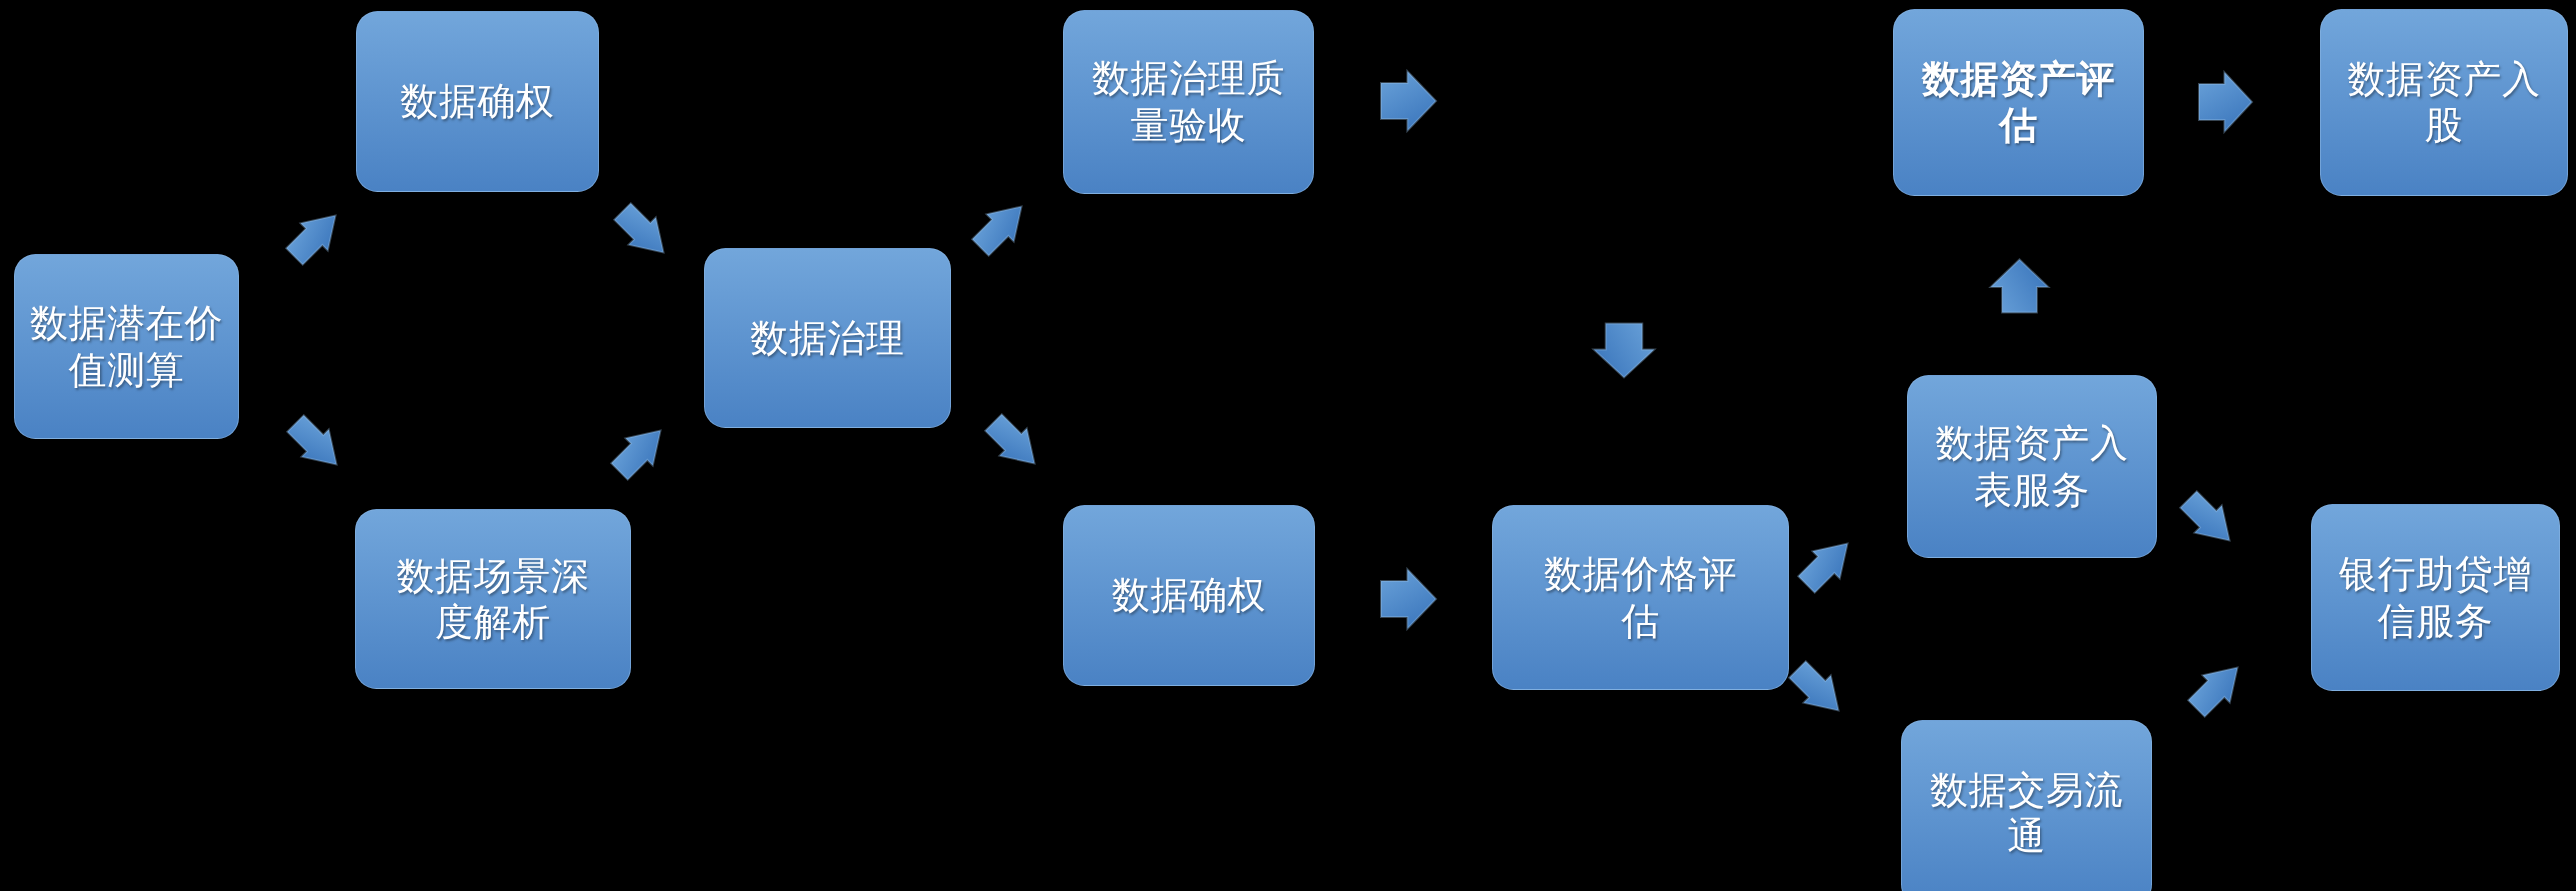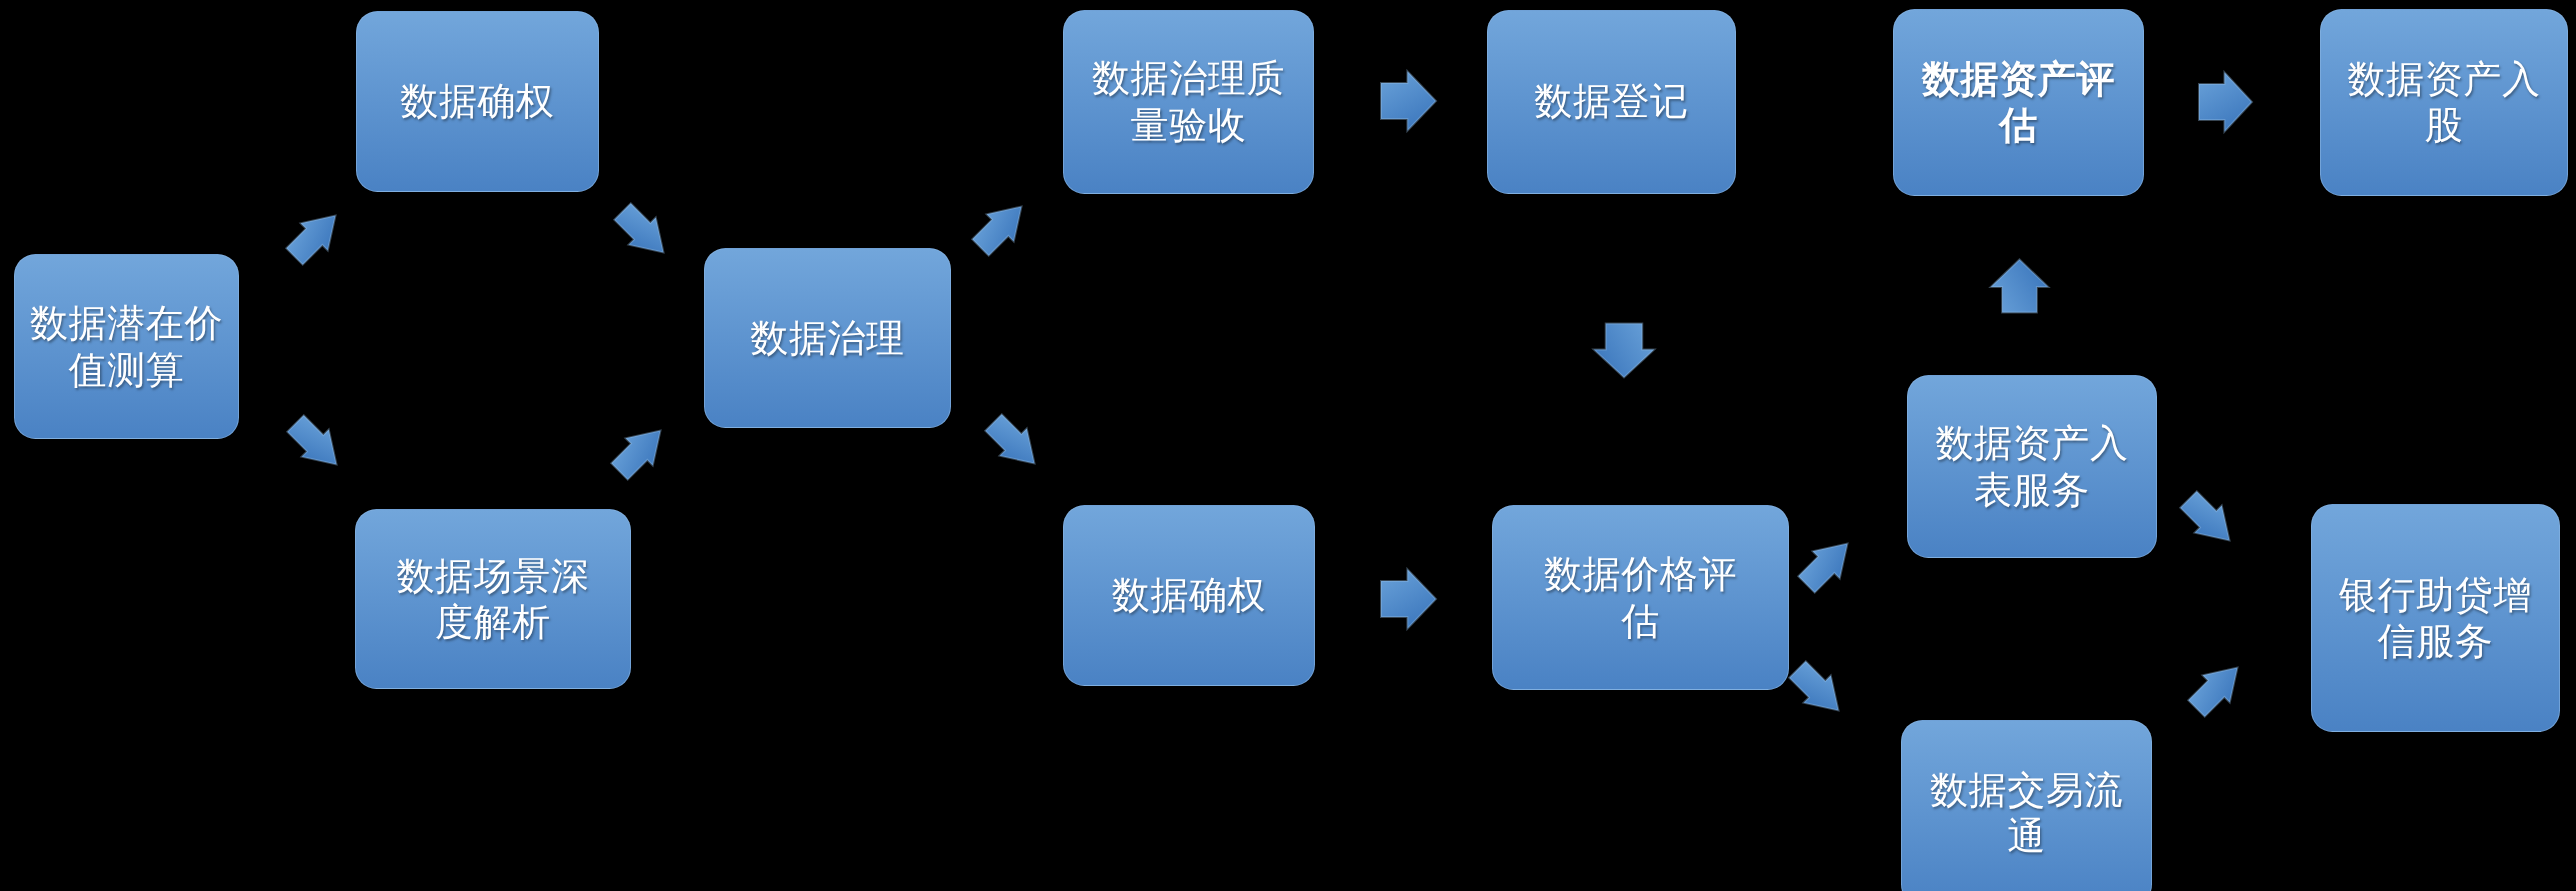--- a/index.html
+++ b/index.html
@@ -29,23 +29,20 @@
       <div class="label">数据场景深
 度解析</div>
     </div>
     <div class="node" style="left: 704px; top: 248px; width: 247px; height: 180px;">
       <div class="label">数据治理</div>
     </div>
     <div class="node" style="left: 1063px; top: 9.5px; width: 251px; height: 184px;">
       <div class="label">数据治理质
 量验收</div>
     </div>
-    <div class="node" style="left: 1487px; top: 9.5px; width: 249px; height: 184px;">
-      <div class="label">数据登记</div>
-    </div>
     <div class="node" style="left: 1063px; top: 505px; width: 252px; height: 181px;">
       <div class="label">数据确权</div>
     </div>
     <div class="node" style="left: 1492px; top: 505px; width: 297px; height: 185px;">
       <div class="label">数据价格评
 估</div>
     </div>
     <div class="node" style="left: 1907px; top: 375px; width: 250px; height: 183px;">
       <div class="label">数据资产入
 表服务</div>
@@ -55,21 +52,21 @@
 通</div>
     </div>
     <div class="node" style="left: 1893px; top: 8.8px; width: 251px; height: 187px; font-weight: bold;">
       <div class="label">数据资产评
 估</div>
     </div>
     <div class="node" style="left: 2320px; top: 8.8px; width: 248px; height: 187px;">
       <div class="label">数据资产入
 股</div>
     </div>
-    <div class="node" style="left: 2311px; top: 504px; width: 249px; height: 228px; align-items: center;">
+    <div class="node" style="left: 2311px; top: 504px; width: 249px; height: 187px; align-items: center;">
       <div class="label">银行助贷增
 信服务</div>
     </div>
     <svg class="arrow" width="58" height="40" viewBox="0 0 100 100" preserveAspectRatio="none" style="left:286px;top:216px;transform:rotate(-45deg);">
        <defs>
          <linearGradient id="ag0" x1="0" y1="0" x2="0.55" y2="1">
            <stop offset="0" stop-color="#6BA3DA"></stop>
            <stop offset="1" stop-color="#3E79BE"></stop>
          </linearGradient>
        </defs>

